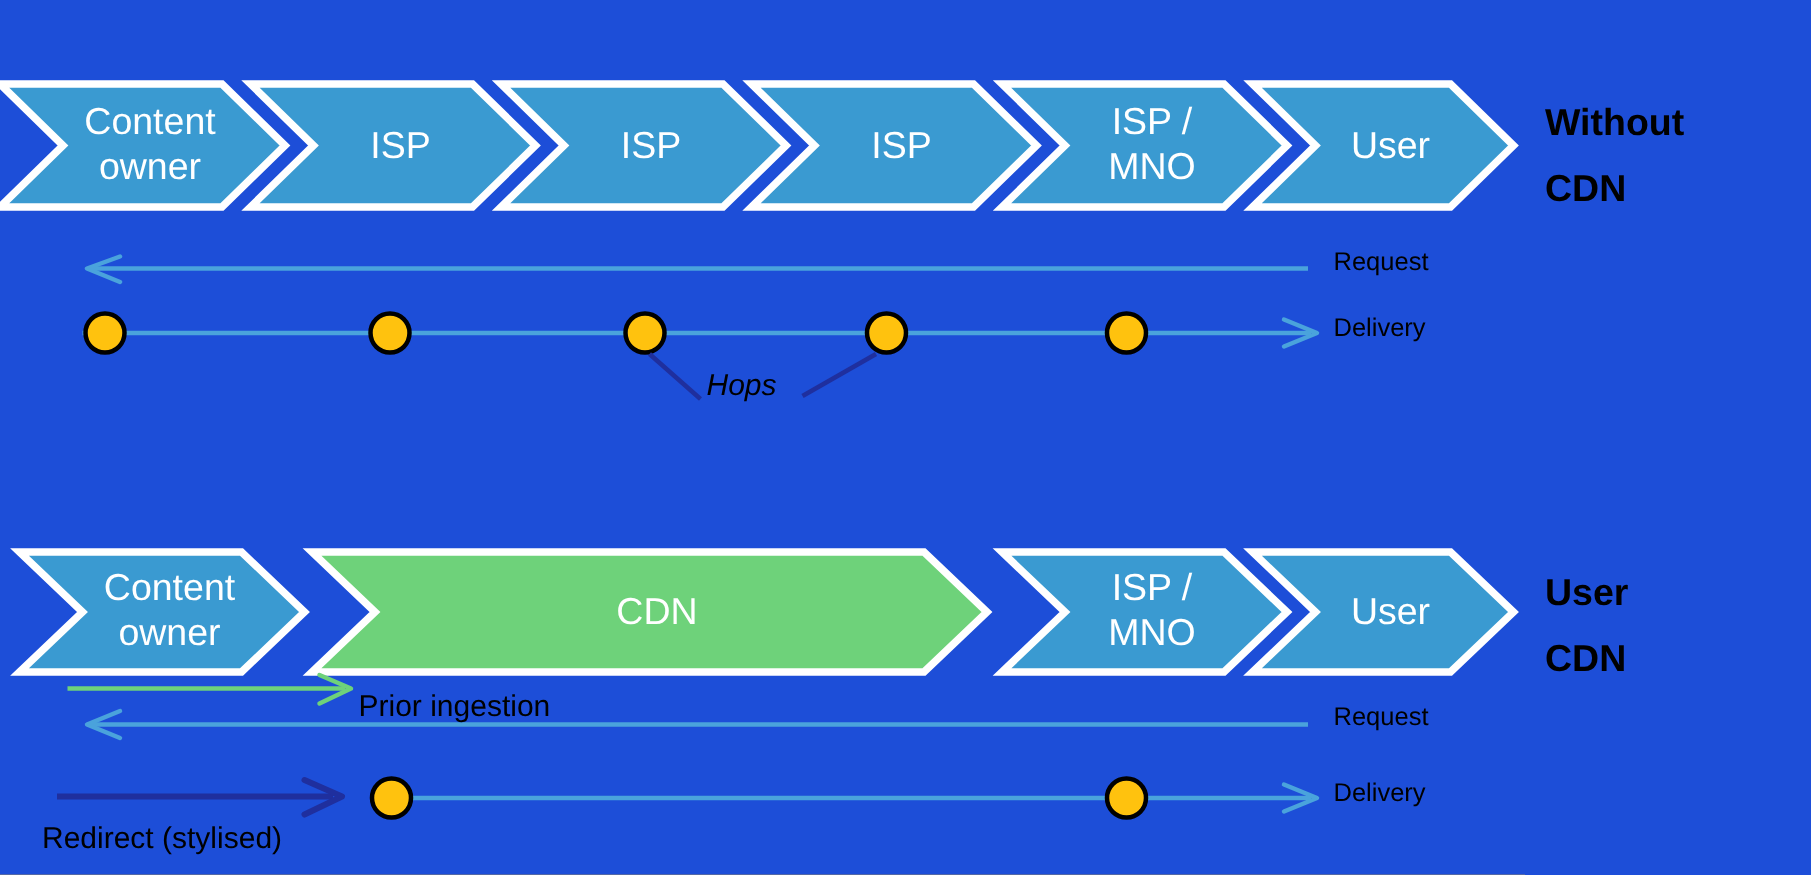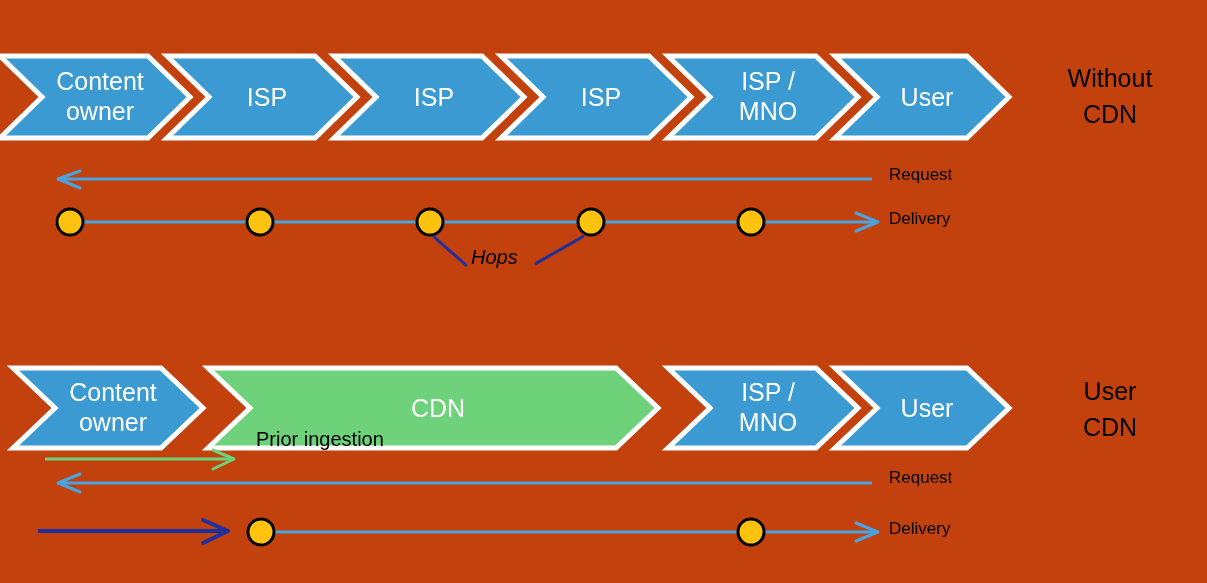--- a/index.html
+++ b/index.html
@@ -7,21 +7,21 @@
     padding: 0;
     background: #808080;
   }
   body {
     font-family: "Liberation Sans", sans-serif;
   }
   #diagram {
     position: relative;
     width: 1207px;
     height: 583px;
-    background: #c2410c;
+    background: #1d4ed8;
     overflow: hidden;
   }
   .svg-layer {
     position: absolute;
     left: 0;
     top: 0;
     width: 1207px;
     height: 583px;
   }
   .chev-label {
@@ -30,23 +30,22 @@
     font-size: 25px;
     line-height: 30px;
     text-align: center;
     white-space: pre-line;
     pointer-events: none;
   }
   .side-label {
     position: absolute;
     color: #000000;
     font-size: 25px;
-    line-height: 36px;
-    font-weight: normal;
-    text-align: center;
+    line-height: 44px;
+    font-weight: bold;
     white-space: pre-line;
   }
   .flow-label {
     position: absolute;
     color: #000000;
     font-size: 17px;
     font-weight: normal;
     white-space: nowrap;
   }
   .note-label {
@@ -161,17 +160,18 @@
   <div class="side-label" style="left:1030px; top:60px; width:160px;">Without
 CDN</div>
   <div class="side-label" style="left:1030px; top:373px; width:160px;">User
 CDN</div>
 
   <div class="flow-label" style="left:889px; top:165px;">Request</div>
   <div class="flow-label" style="left:889px; top:209px;">Delivery</div>
 
   <div class="hops-label" style="left:471px; top:246px;">Hops</div>
 
-  <div class="note-label" style="left:239px; top:428px;margin-left:17px;">Prior ingestion</div>
+  <div class="note-label" style="left:239px; top:460px;">Prior ingestion</div>
   <div class="flow-label" style="left:889px; top:468px;">Request</div>
   <div class="flow-label" style="left:889px; top:519px;">Delivery</div>
+  <div class="note-label" style="left:28px; top:548px;">Redirect (stylised)</div>
 
 </div>
 
 </body></html>

